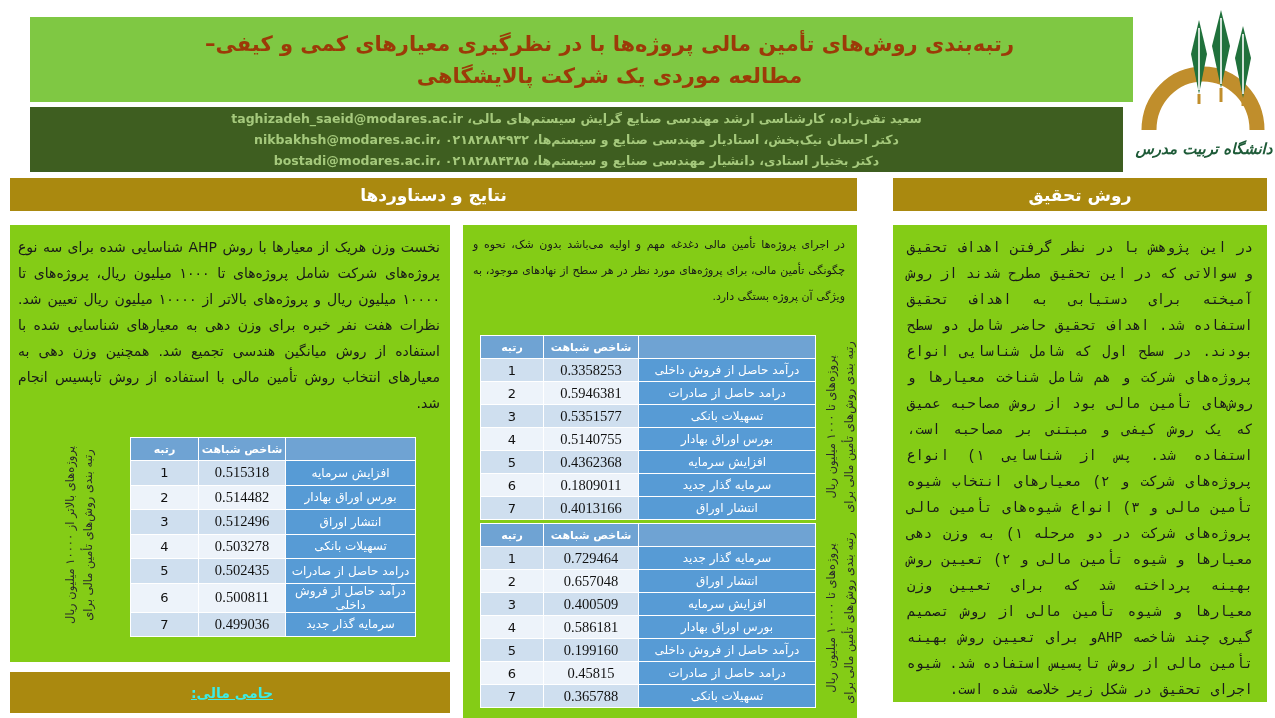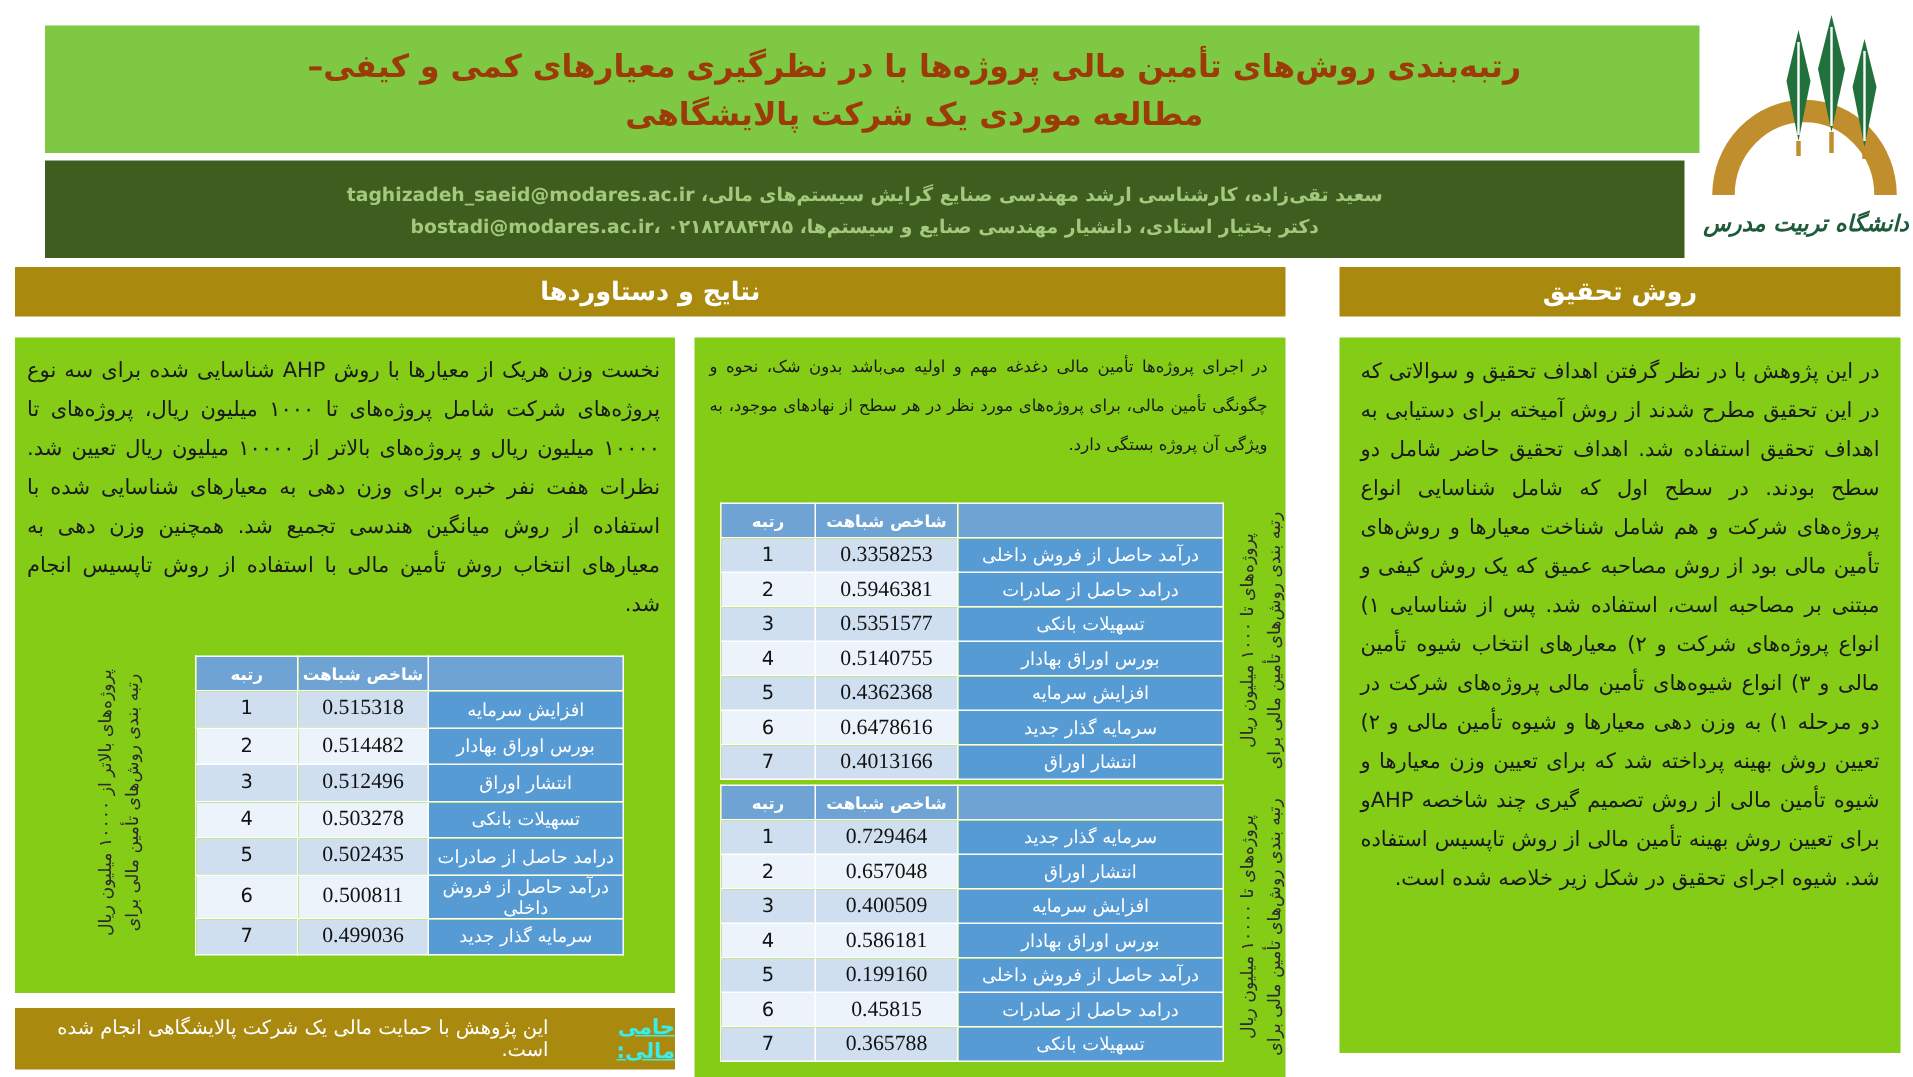--- a/index.html
+++ b/index.html
@@ -24,21 +24,21 @@
   .gold { background:#aa890f; }
   .sec-hdr { top:178px; height:33px; color:#ffffff; font-weight:bold; font-size:17px;
              display:flex; align-items:center; justify-content:center; direction:rtl; }
   .sec-results { left:10px; width:847px; }
   .sec-method  { left:893px; width:374px; }
 
   
   .panel { background:#84cc16; direction:rtl; }
   .left-panel  { left:10px;  top:225px; width:440px; height:437px; }
   .mid-panel   { left:463px; top:225px; width:394px; height:493px; }
-  .right-panel { left:893px; top:225px; width:374px; height:477px; }
+  .right-panel { left:893px; top:225px; width:374px; height:477px;font-family:Liberation Mono, monospace; }
 
   .body-text { color:#191919; text-align:justify; direction:rtl; }
   .right-panel .body-text { padding:10px 14px 0 14px; font-size:14px; line-height:26px; }
   .left-panel  .body-text { padding:9px 10px 0 8px;  font-size:14px; line-height:26px; }
   .mid-panel   .intro     { padding:7px 12px 0 10px; font-size:11px; line-height:26px; }
 
   
   table { border-collapse:collapse; table-layout:fixed; direction:rtl;
           border:1px solid #95b3d7; position:absolute; }
   th,td { border:1px solid #ffffff; text-align:center; vertical-align:middle; overflow:hidden; }
@@ -73,20 +73,21 @@
 </head>
 <body>
 
 <div class="abs title-bar">
   <div>رتبه‌بندی روش‌های تأمین مالی پروژه‌ها با در نظرگیری معیارهای کمی و کیفی–</div>
   <div>مطالعه موردی یک شرکت پالایشگاهی</div>
 </div>
 
 <div class="abs authors-bar">
   <div>سعید تقی‌زاده، کارشناسی ارشد مهندسی صنایع گرایش سیستم‌های مالی، taghizadeh_saeid@modares.ac.ir</div>
+  <div>دکتر احسان نیک‌بخش، استادیار مهندسی صنایع و سیستم‌ها، nikbakhsh@modares.ac.ir، ۰۲۱۸۲۸۸۴۹۳۲</div>
   <div>دکتر بختیار استادی، دانشیار مهندسی صنایع و سیستم‌ها، bostadi@modares.ac.ir، ۰۲۱۸۲۸۸۴۳۸۵</div>
 </div>
 
 <div class="abs logo-box">
   <svg width="142" height="140" viewBox="0 0 142 140">
     <path d="M 16 128 A 54 56 0 0 1 124 128" fill="none" stroke="#c08e2c" stroke-width="15"></path>
     <g fill="#20713c" stroke="none">
       <path d="M66 92 L58 52 L66 18 L74 52 Z"></path>
       <path d="M88 86 L79 44 L88 8  L97 44 Z"></path>
       <path d="M110 96 L102 56 L110 24 L118 56 Z"></path>
@@ -208,21 +209,21 @@
           <td class="c-v">0.5140755</td>
           <td class="c-r">4</td>
         </tr>
         <tr>
           <td class="c-m">افزایش سرمایه</td>
           <td class="c-v">0.4362368</td>
           <td class="c-r">5</td>
         </tr>
         <tr>
           <td class="c-m">سرمایه گذار جدید</td>
-          <td class="c-v">0.6478616</td>
+          <td class="c-v">0.1809011</td>
           <td class="c-r">6</td>
         </tr>
         <tr>
           <td class="c-m">انتشار اوراق</td>
           <td class="c-v">0.4013166</td>
           <td class="c-r">7</td>
         </tr>
       </tbody>
   </table>
 
@@ -284,14 +285,13 @@
   <div class="vlabel" style="left:386px; top:393px;">رتبه بندی روش‌های تأمین مالی برای</div>
   <div class="vlabel" style="left:368px; top:393px;">پروژه‌های تا ۱۰۰۰۰ میلیون ریال</div>
 </div>
 
 <div class="abs panel right-panel">
   <p class="body-text">در این پژوهش با در نظر گرفتن اهداف تحقیق و سوالاتی که در این تحقیق مطرح شدند از روش آمیخته برای دستیابی به اهداف تحقیق استفاده شد. اهداف تحقیق حاضر شامل دو سطح بودند. در سطح اول که شامل شناسایی انواع پروژه‌های شرکت و هم شامل شناخت معیارها و روش‌های تأمین مالی بود از روش مصاحبه عمیق که یک روش کیفی و مبتنی بر مصاحبه است، استفاده شد. پس از شناسایی ۱) انواع پروژه‌های شرکت و ۲) معیارهای انتخاب شیوه تأمین مالی و ۳) انواع شیوه‌های تأمین مالی پروژه‌های شرکت در دو مرحله ۱) به وزن دهی معیارها و شیوه تأمین مالی و ۲) تعیین روش بهینه پرداخته شد که برای تعیین وزن معیارها و شیوه تأمین مالی از روش تصمیم گیری چند شاخصه AHPو برای تعیین روش بهینه تأمین مالی از روش تاپسیس استفاده شد. شیوه اجرای تحقیق در شکل زیر خلاصه شده است.</p>
 </div>
 
 <div class="abs gold sponsor-bar">
   <span class="lbl">حامی مالی:</span>
-  <span class="txt">این پژوهش با حمایت مالی یک شرکت پالایشگاهی انجام شده است.</span>
 </div>
 
 </body></html>

